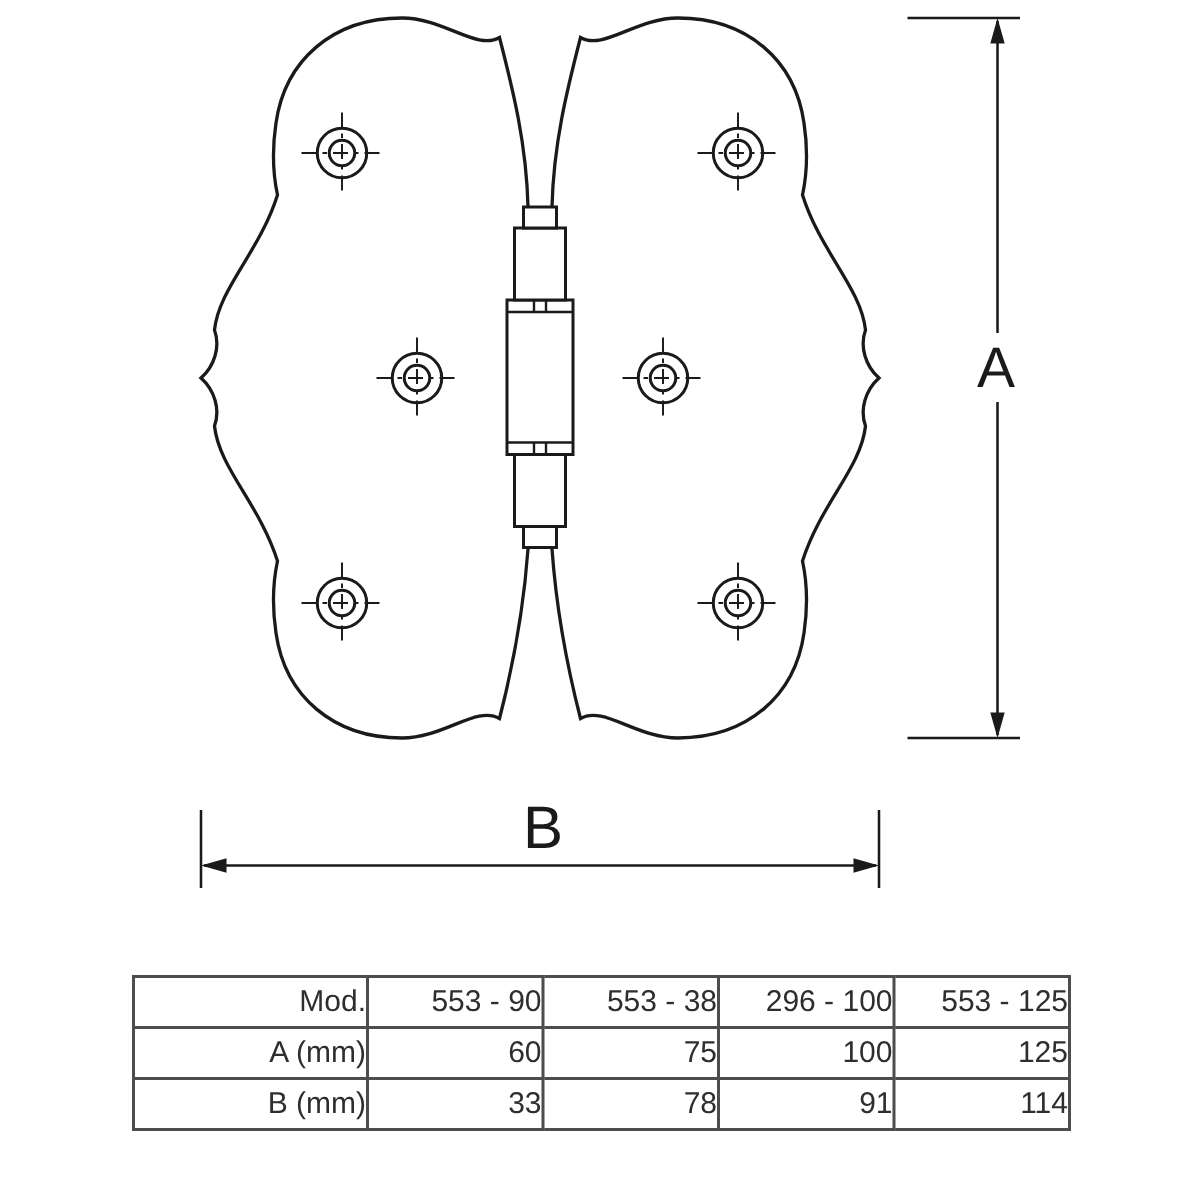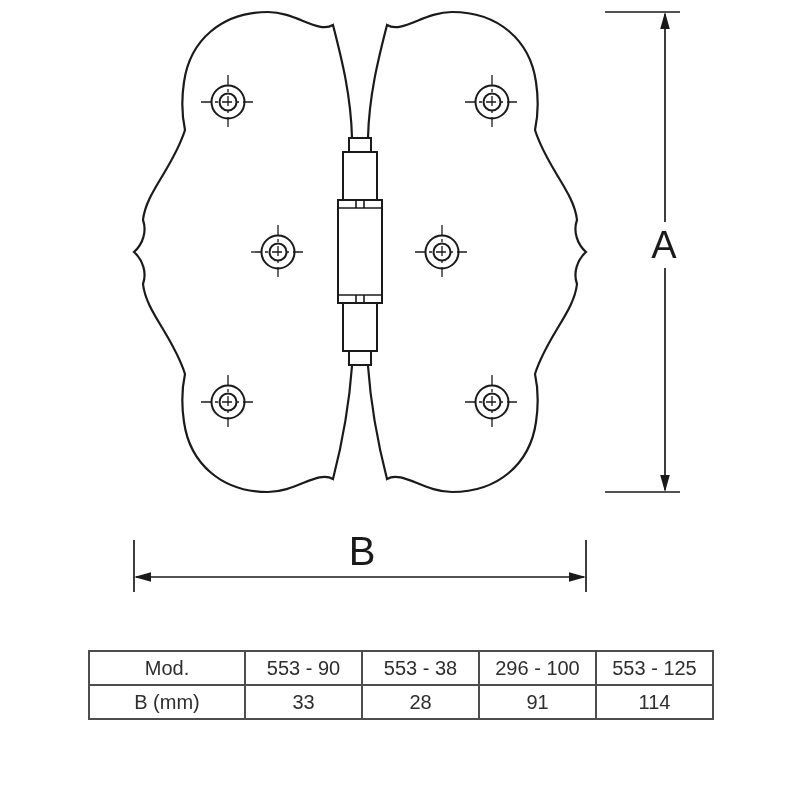--- a/index.html
+++ b/index.html
@@ -9,21 +9,21 @@
   .leaf{fill:#ffffff;stroke:#1a1a1a;stroke-width:2.2;stroke-linejoin:miter;}
   .knuckle{fill:#ffffff;stroke:#1a1a1a;stroke-width:2;}
   .kline{stroke:#1a1a1a;stroke-width:1.6;fill:none;}
   .ch{stroke:#1a1a1a;stroke-width:1.3;stroke-dasharray:10 4 3 4;fill:none;}
   .c-outer,.c-inner{fill:none;stroke:#1a1a1a;stroke-width:2;}
   .dim{stroke:#1a1a1a;stroke-width:1.7;fill:none;}
   .arrow{fill:#1a1a1a;stroke:none;}
   .dimlabel{fill:#1a1a1a;font-family:"Liberation Sans",sans-serif;}
   
   .spec-table{position:absolute;left:88px;top:650px;width:624px;border-collapse:collapse;table-layout:fixed;}
-  .spec-table td,.spec-table th{border:2px solid #4d4d4d;height:32px;text-align:center;vertical-align:middle;
+  .spec-table td,.spec-table th{border:2px solid #4d4d4d;height:32px;text-align:right;vertical-align:middle;
       font-size:20px;font-weight:400;color:#2e2e2e;font-family:"Liberation Sans",sans-serif;padding:0;}
 </style>
 </head>
 <body>
 
 <svg class="stage" viewBox="0 0 800 640" aria-label="technical drawing">
 
   <g>
     <path class="leaf" d="M 333 25
          C 318 34 296 12 268 12
@@ -138,20 +138,27 @@
   </colgroup>
   <tbody>
     <tr>
       <th>Mod.</th>
       <th>553 - 90</th>
       <th>553 - 38</th>
       <th>296 - 100</th>
       <th>553 - 125</th>
     </tr>
     <tr>
+      <td>A (mm)</td>
+      <td>60</td>
+      <td>75</td>
+      <td>100</td>
+      <td>125</td>
+    </tr>
+    <tr>
       <td>B (mm)</td>
       <td>33</td>
-      <td>28</td>
+      <td>78</td>
       <td>91</td>
       <td>114</td>
     </tr>
   </tbody>
 </table>
 
 </body></html>

